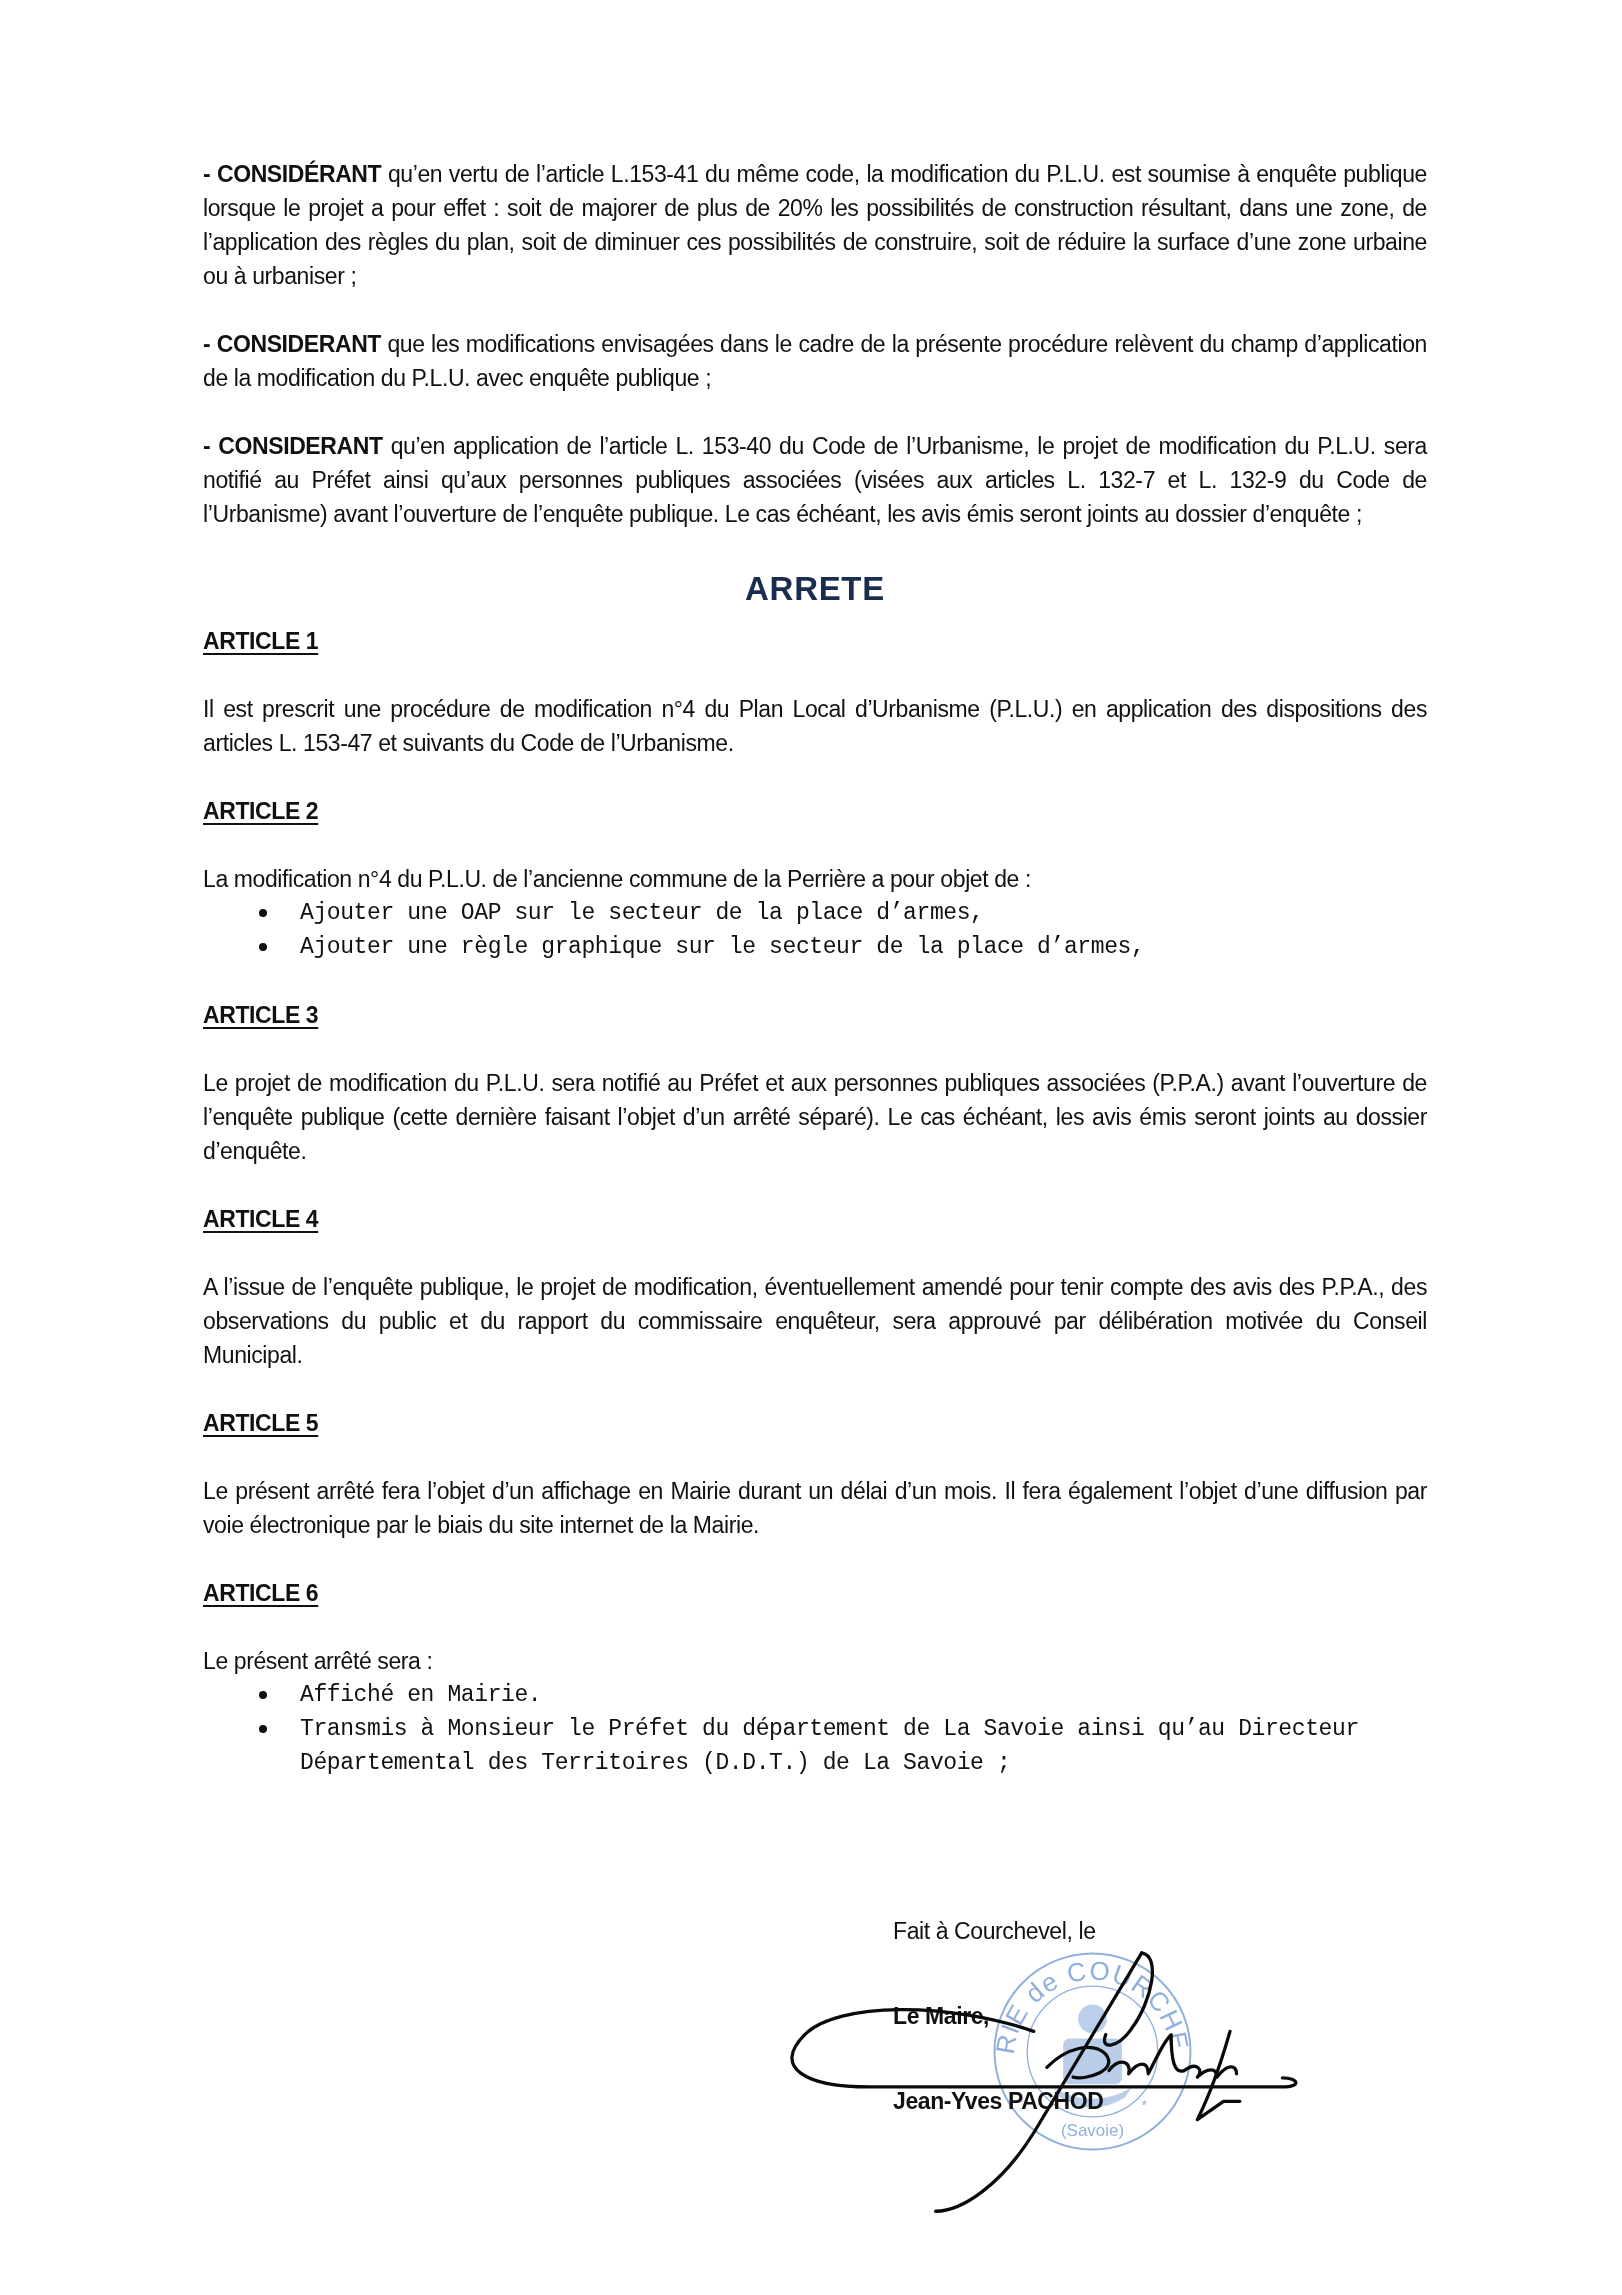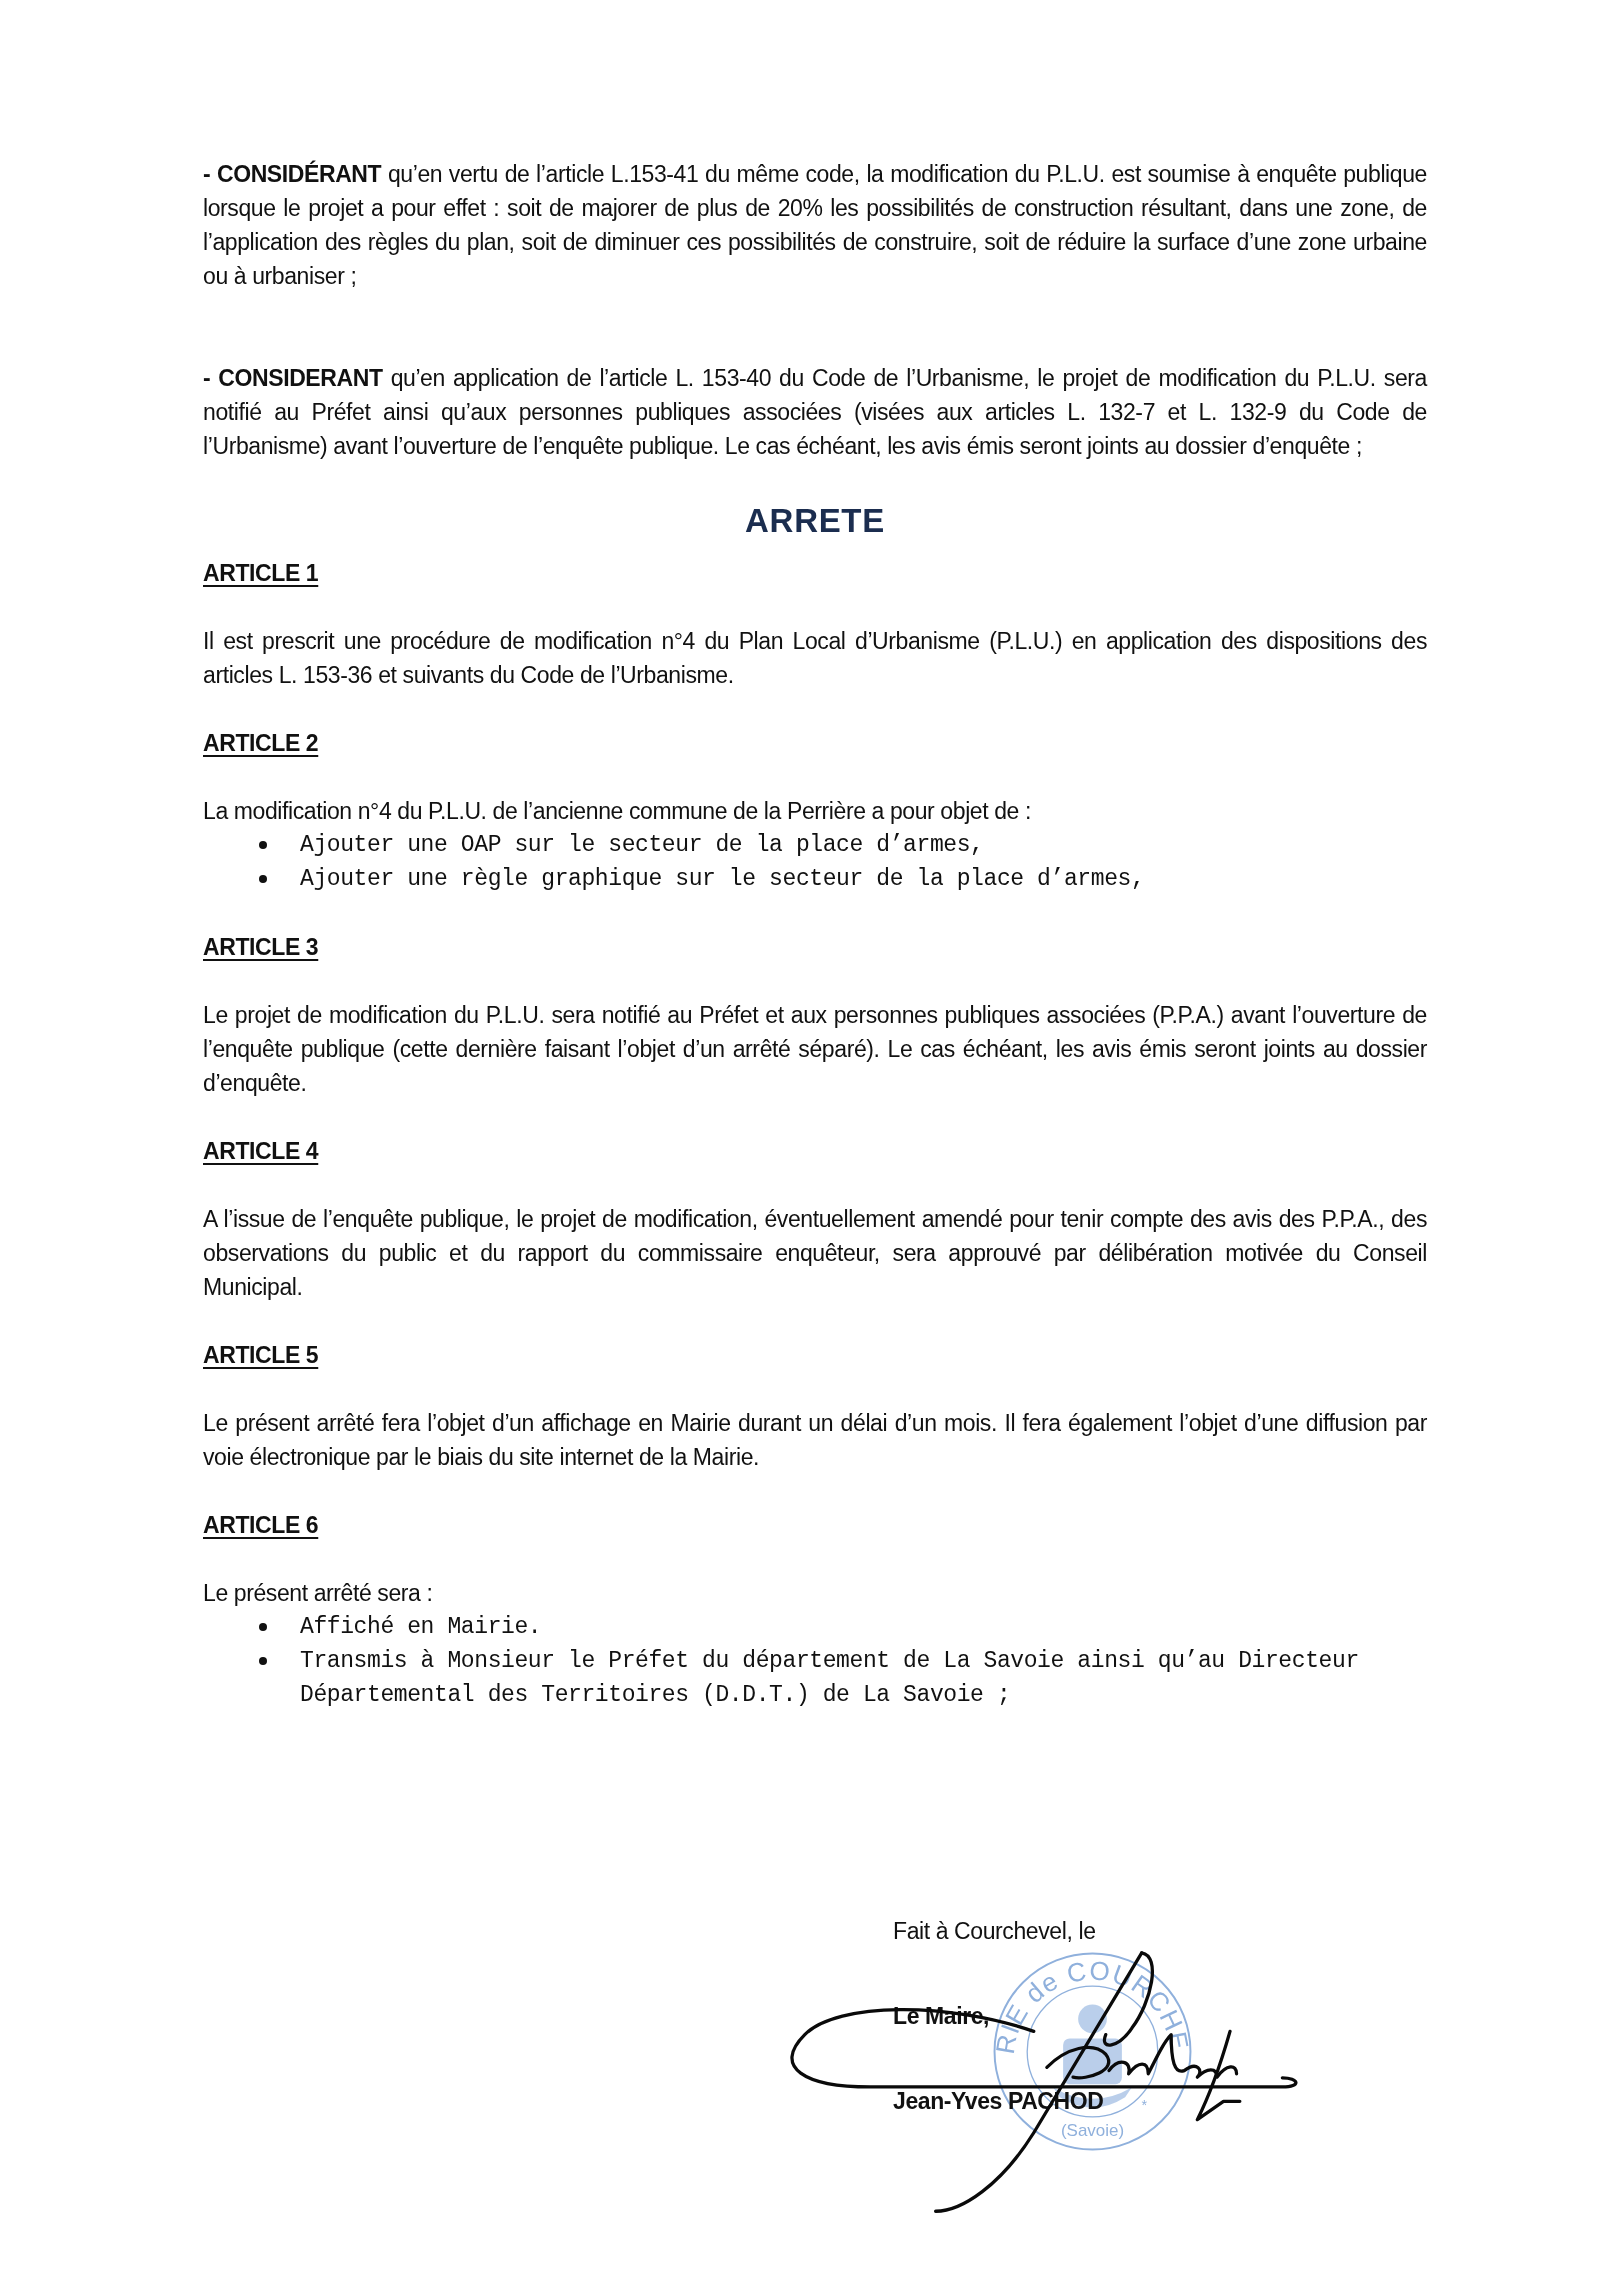--- a/index.html
+++ b/index.html
@@ -37,28 +37,29 @@
     .stamp { position: absolute; left: 988px; top: 1947px; width: 209px; height: 209px; }
     .sig-svg { position: absolute; left: 0; top: 0; width: 1622px; height: 2295px; pointer-events: none; }
   </style>
 </head>
 <body>
 
 <div class="page">
 
   <p class="para"><b>- CONSIDÉRANT</b><span> qu’en vertu de l’article L.153-41 du même code, la modification du P.L.U. est soumise à enquête publique lorsque le projet a pour effet : soit de majorer de plus de 20% les possibilités de construction résultant, dans une zone, de l’application des règles du plan, soit de diminuer ces possibilités de construire, soit de réduire la surface d’une zone urbaine ou à urbaniser ;</span></p>
   <div class="gap-lg"></div>
+  <p class="para"><b>- CONSIDERANT</b><span> que les modifications envisagées dans le cadre de la présente procédure relèvent du champ d’application de la modification du P.L.U. avec enquête publique ;</span></p>
   <div class="gap-lg"></div>
   <p class="para"><b>- CONSIDERANT</b><span> qu’en application de l’article L. 153-40 du Code de l’Urbanisme, le projet de modification du P.L.U. sera notifié au Préfet ainsi qu’aux personnes publiques associées (visées aux articles L. 132-7 et L. 132-9 du Code de l’Urbanisme) avant l’ouverture de l’enquête publique. Le cas échéant, les avis émis seront joints au dossier d’enquête ;</span></p>
 
   <div class="heading">ARRETE</div>
 
   <div class="article">
     <div class="article-title">ARTICLE 1</div>
-    <p class="para">Il est prescrit une procédure de modification n°4 du Plan Local d’Urbanisme (P.L.U.) en application des dispositions des articles L. 153-36 et suivants du Code de l’Urbanisme.</p>
+    <p class="para">Il est prescrit une procédure de modification n°4 du Plan Local d’Urbanisme (P.L.U.) en application des dispositions des articles L. 153-47 et suivants du Code de l’Urbanisme.</p>
   </div>
 
   <div class="article">
     <div class="article-title">ARTICLE 2</div>
     <p class="para">La modification n°4 du P.L.U. de l’ancienne commune de la Perrière a pour objet de :</p>
     <ul class="bullets">
       <li><span class="dot"></span><span>Ajouter une OAP sur le secteur de la place d’armes,</span></li>
       <li><span class="dot"></span><span>Ajouter une règle graphique sur le secteur de la place d’armes,</span></li>
     </ul>
   </div>

